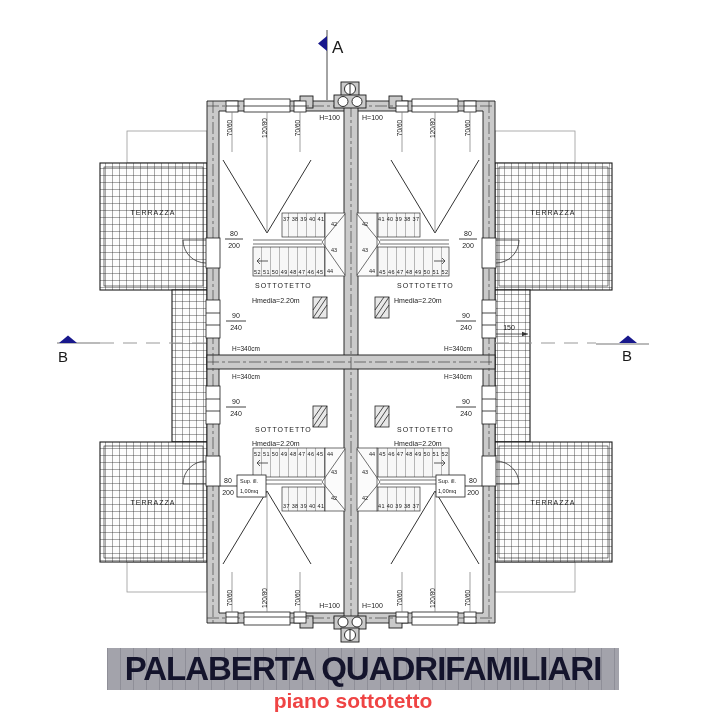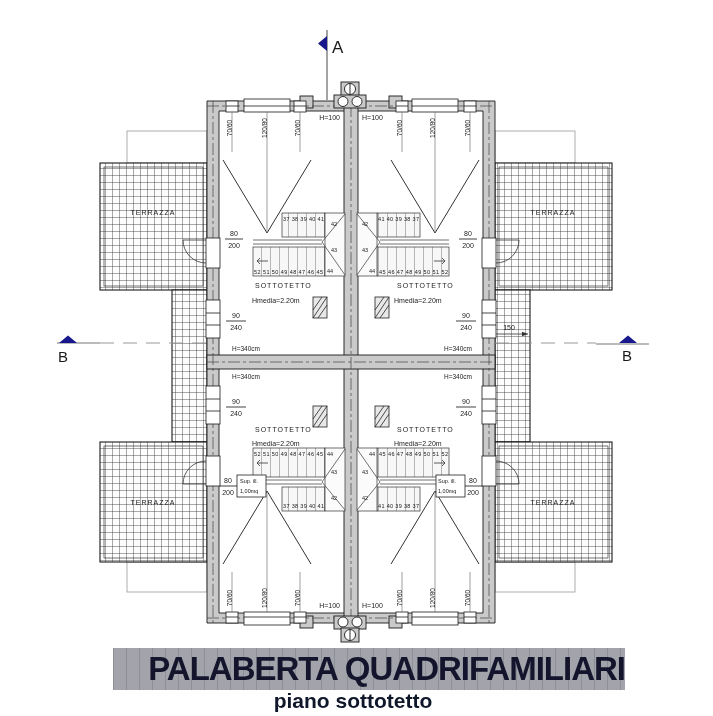--- a/index.html
+++ b/index.html
@@ -1,26 +1,26 @@
 <!DOCTYPE html>
 <html><head>
 <meta charset="utf-8">
 <style>
   html,body{margin:0;padding:0;background:#fff;}
   body{width:713px;height:716px;position:relative;overflow:hidden;
        font-family:"Liberation Sans",sans-serif;}
   #drawing{position:absolute;top:0;left:0;}
   svg text{font-family:"Liberation Sans",sans-serif;fill:#1a1a1a;}
-  .banner{position:absolute;left:113px;top:648px;width:512px;height:42px;
-          display:flex;align-items:center;justify-content:flex-end;
+  .banner{position:absolute;left:107px;top:648px;width:512px;height:42px;
+          display:flex;align-items:center;justify-content:center;
           background:#a3a3ab;
           background-image:repeating-linear-gradient(90deg,rgba(50,50,65,.18) 0 1px,transparent 1px 13px);}
   .banner-title{font-size:33px;font-weight:bold;color:#14142c;letter-spacing:-1px;white-space:nowrap;}
   .subtitle{position:absolute;left:97px;top:689px;width:512px;text-align:center;
-            font-size:21px;font-weight:bold;color:#0f172a;}
+            font-size:21px;font-weight:bold;color:#ef4444;}
 </style>
 </head>
 <body>
 
 <svg id="drawing" width="713" height="716" viewBox="0 0 713 716">
   <defs>
     <pattern id="grid" width="7" height="7" patternUnits="userSpaceOnUse">
       <rect width="7" height="7" fill="#fdfdfd"></rect>
       <path d="M7 0H0V7" fill="none" stroke="#2a2a2a" stroke-width="0.8"></path>
     </pattern>

